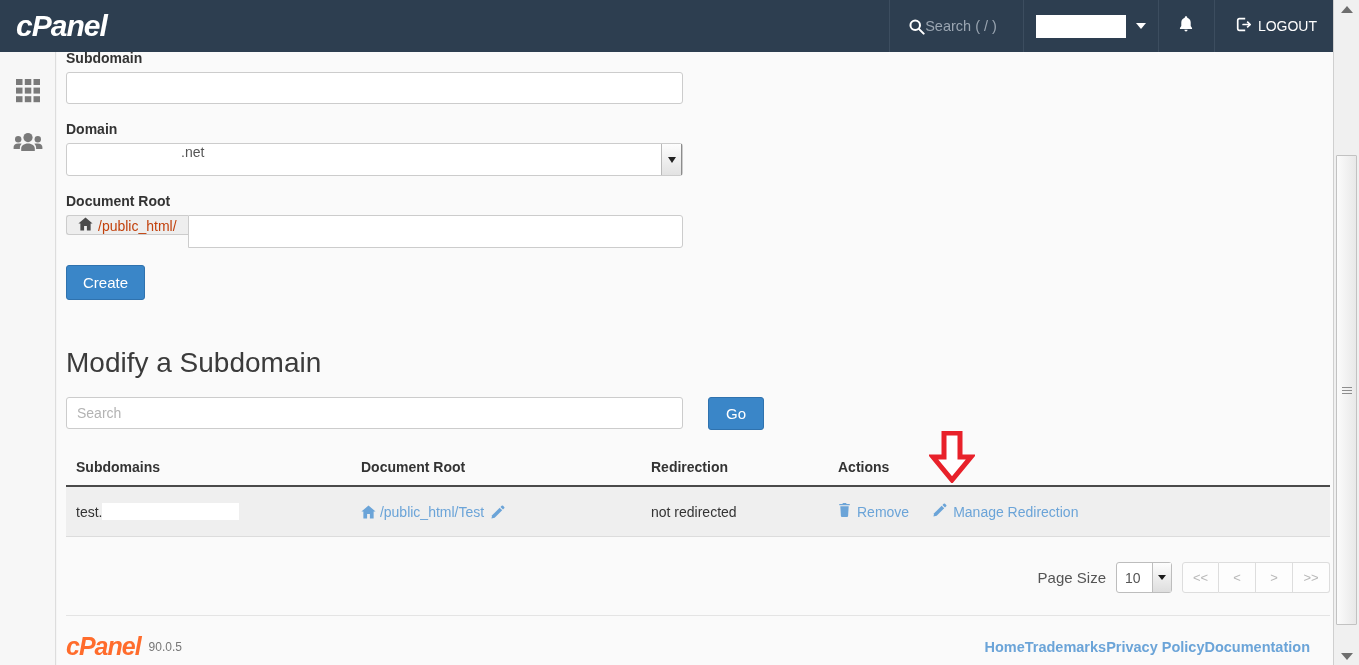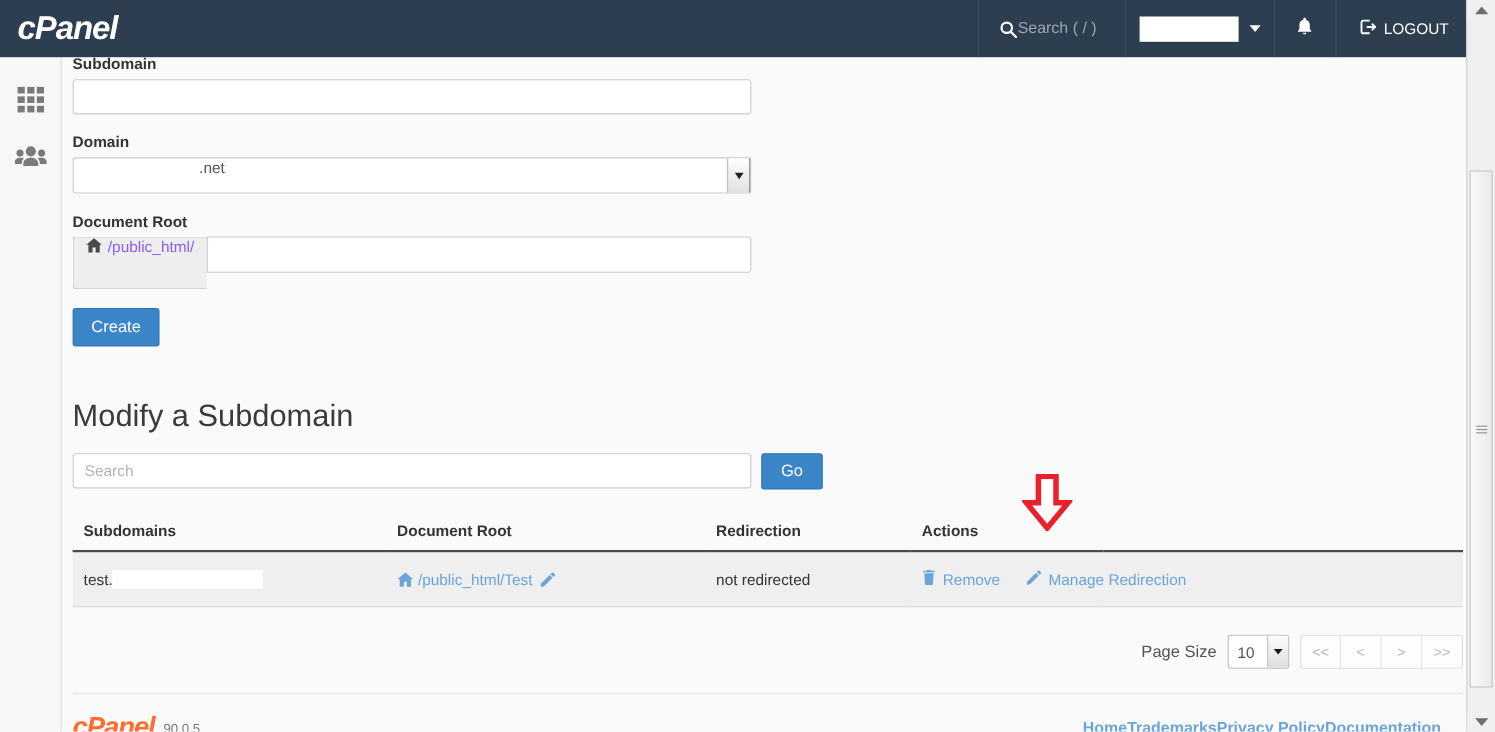--- a/index.html
+++ b/index.html
@@ -154,29 +154,29 @@
     width:0; height:0;
     border-left: 4px solid transparent;
     border-right: 4px solid transparent;
     border-top: 6px solid #222;
     display:block;
   }
 
   
   .input-group { display: flex; width: 617px; }
   .ig-addon {
-    display: flex; align-items: flex-start; gap: 5px;
-    height: 48px;
+    display: flex; align-items: flex-end; gap: 5px;
+    height: 20px;
     padding: 0 11px;
     background: #eeeeee;
     border: 1px solid #ccc;
     border-right: none;
     border-radius: 3px 0 0 3px;
     font-size: 14px;
-    color: #8b5cf6;
+    color: #c2410c;
     white-space: nowrap;
   }
   .ig-field {
     flex: 1; height: 33px;
     border: 1px solid #ccc;
     border-radius: 0 3px 3px 0;
     background: #fff;
     padding: 6px 10px;
     font-size: 14px;
     font-family: "Liberation Sans", sans-serif;
@@ -193,21 +193,21 @@
     cursor: pointer;
   }
 
   .section-title {
     font-size: 28px;
     font-weight: normal;
     color: #3b3b3b;
     margin: 47px 0 18px 0;
   }
 
-  .search-row { display: flex; align-items: flex-start; gap: 9px; }
+  .search-row { display: flex; align-items: flex-start; gap: 25px; }
   .btn-go {
     background: #3a86c8;
     border: 1px solid #2f72ae;
     color: #fff;
     border-radius: 3px;
     font-size: 15px;
     padding: 7px 17px;
     cursor: pointer;
     font-family: "Liberation Sans", sans-serif;
   }

